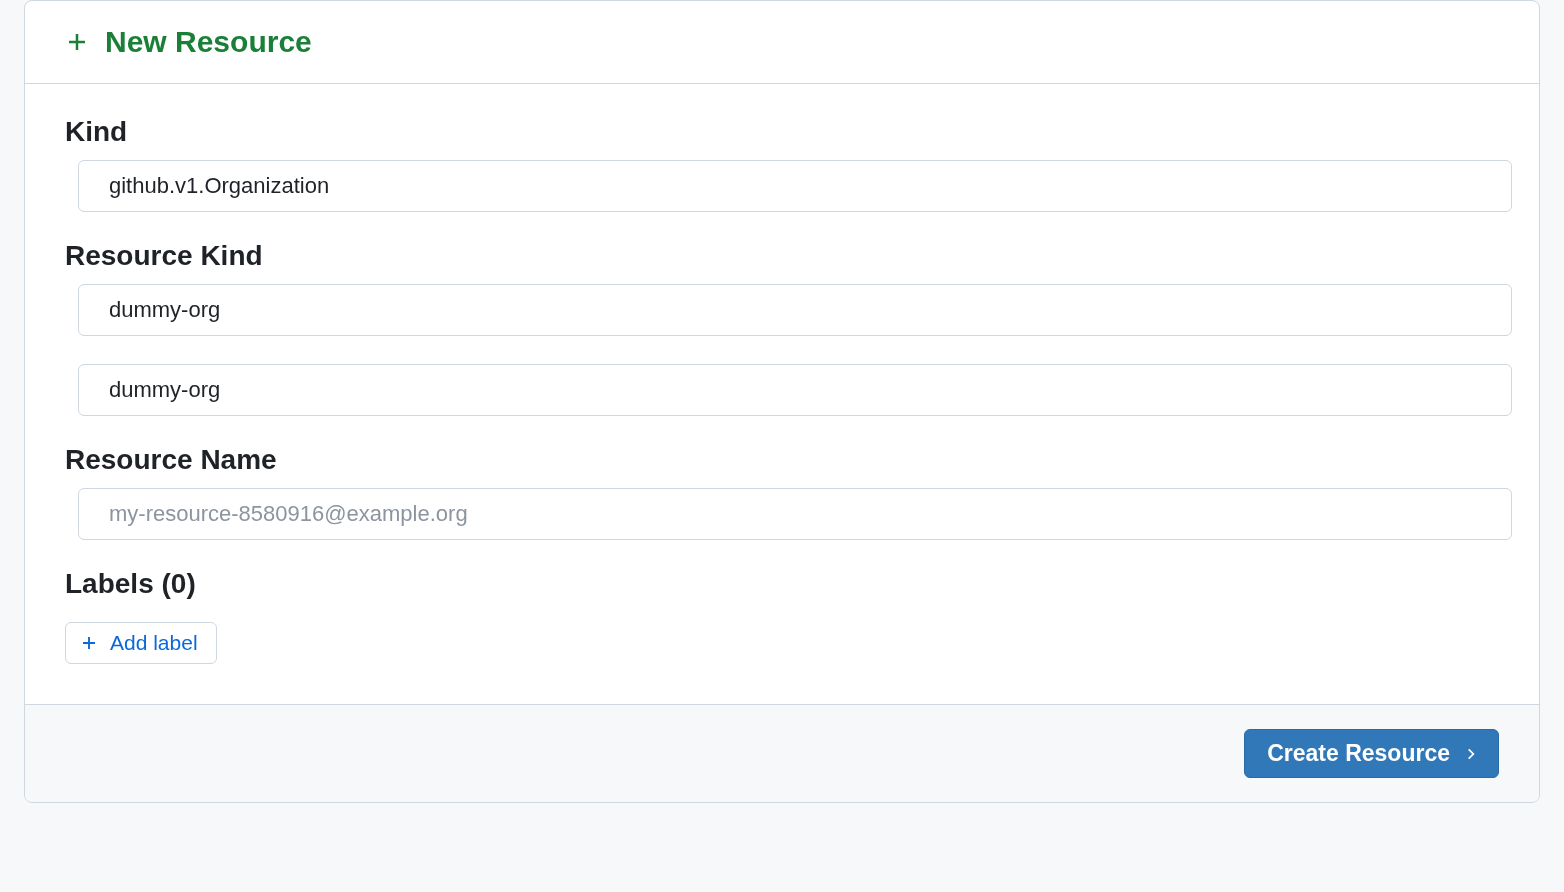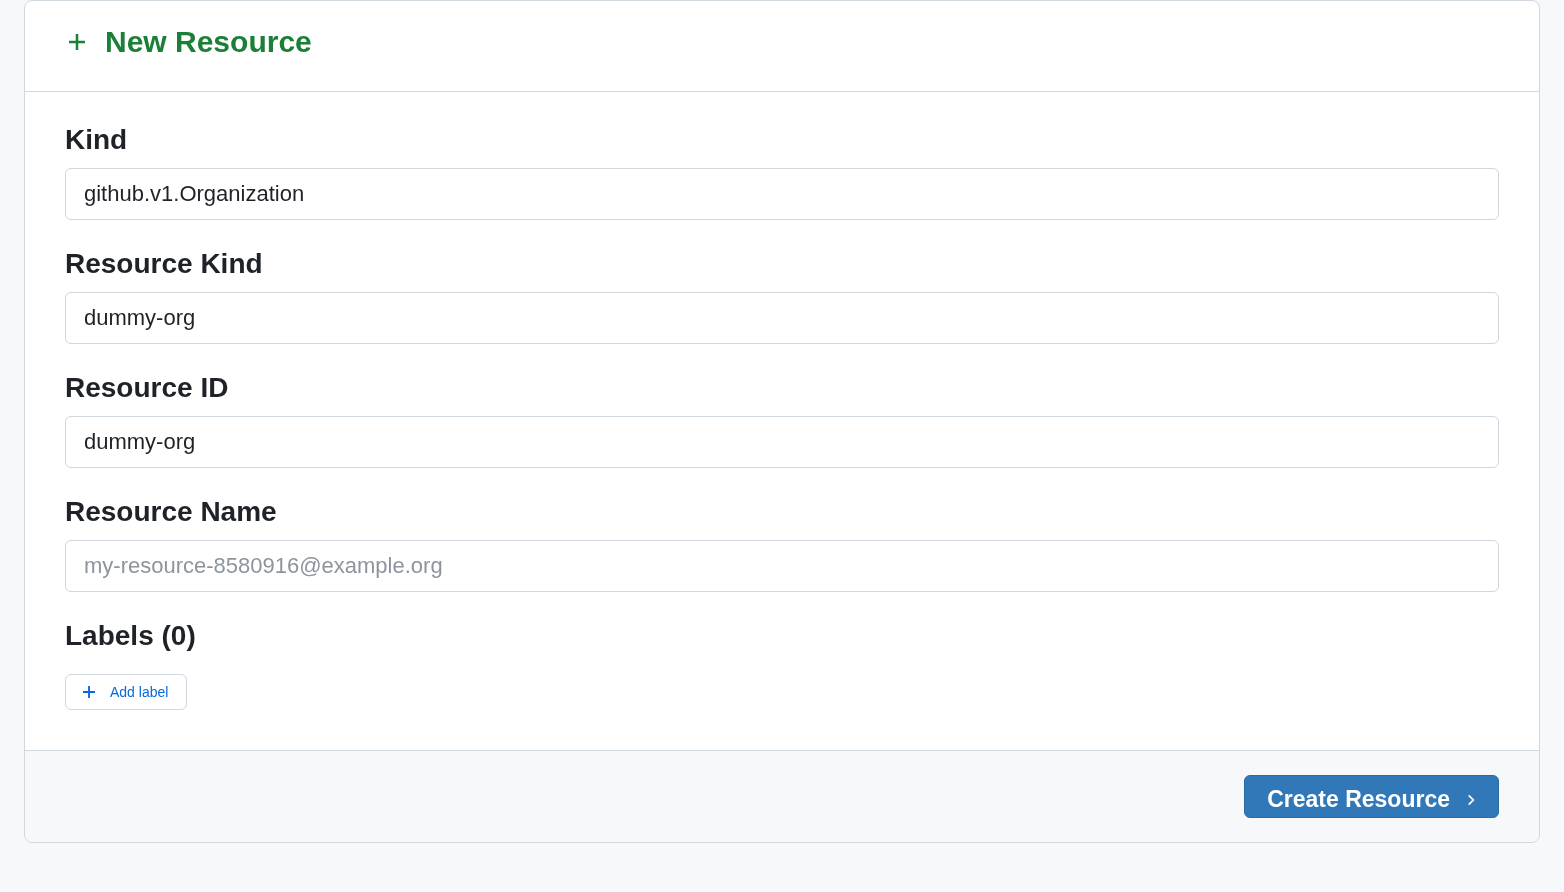--- a/index.html
+++ b/index.html
@@ -16,21 +16,21 @@
       overflow: hidden;
     }
     .card {
       background: #ffffff;
       border: 1px solid #d0d7de;
       border-radius: 8px;
       margin: 0 24px 24px 24px;
       overflow: hidden;
     }
     .card-header {
-      padding: 24px 40px 32px 40px;
+      padding: 24px 40px 24px 40px;
       border-bottom: 1px solid #d0d7de;
       display: flex;
       align-items: center;
       gap: 16px;
     }
     .card-header .plus-icon {
       color: #1a7f37;
       display: inline-flex;
       align-items: center;
       justify-content: center;
@@ -58,41 +58,42 @@
     }
     .form-label {
       display: block;
       font-size: 28px;
       font-weight: 600;
       color: #1f2328;
       margin-bottom: 12px;
     }
     .form-input {
       width: 100%;
-      padding: 12px 18px;
+      padding: 12px 30px;
       font-size: 22px;
       color: #1f2328;
       background: #ffffff;
       border: 1px solid #d0d7de;
       border-radius: 6px;
       outline: none;
       font-family: inherit;
+      margin-left: 13px;
     }
     .form-input::placeholder {
       color: #8c959f;
     }
     .labels-section {
       margin-top: 5px;
     }
     .add-label-btn {
       display: inline-flex;
       align-items: center;
       gap: 12px;
       padding: 8px 18px 8px 14px;
-      font-size: 14px;
+      font-size: 21px;
       font-weight: 500;
       color: #0969da;
       background: #ffffff;
       border: 1px solid #d0d7de;
       border-radius: 6px;
       cursor: pointer;
       margin-top: 10px;
       font-family: inherit;
     }
     .add-label-btn .plus-small {
@@ -110,21 +111,21 @@
       padding: 24px 40px;
       border-top: 1px solid #d0d7de;
       background: #f6f8fa;
       display: flex;
       justify-content: flex-end;
     }
     .create-btn {
       display: inline-flex;
       align-items: center;
       gap: 14px;
-      padding: 10px 20px 4px 22px;
+      padding: 10px 20px 10px 22px;
       font-size: 23px;
       font-weight: 600;
       color: #ffffff;
       background: #3178b8;
       border: 1px solid #2b6aa3;
       border-radius: 6px;
       cursor: pointer;
       font-family: inherit;
     }
     .create-btn .chevron svg {
@@ -153,21 +154,20 @@
       <label class="form-label">Kind</label>
       <input type="text" class="form-input" value="github.v1.Organization" style="">
     </div>
 
     <div class="form-group">
       <label class="form-label">Resource Kind</label>
       <input type="text" class="form-input" value="dummy-org" style="">
     </div>
 
     <div class="form-group">
-      <label class="form-label">Resource ID</label>
       <input type="text" class="form-input" value="dummy-org" style="">
     </div>
 
     <div class="form-group">
       <label class="form-label">Resource Name</label>
       <input type="text" class="form-input" placeholder="my-resource-8580916@example.org" style="">
     </div>
 
     <div class="form-group labels-section">
       <label class="form-label">Labels (0)</label>

